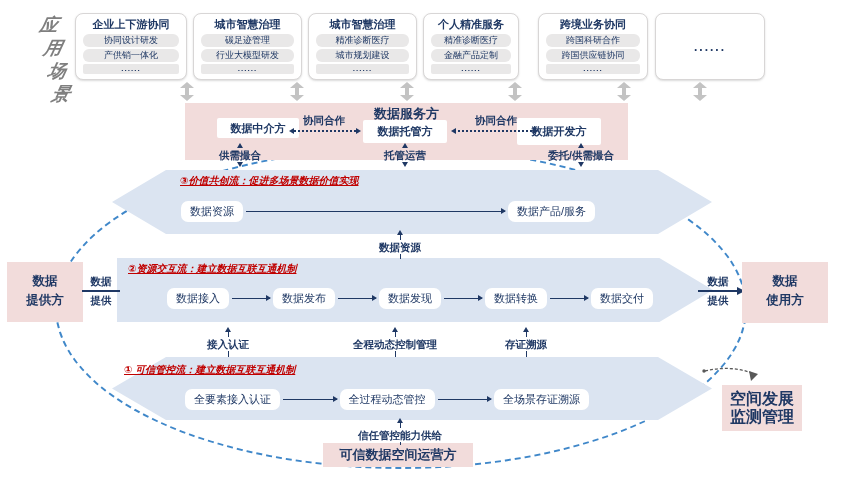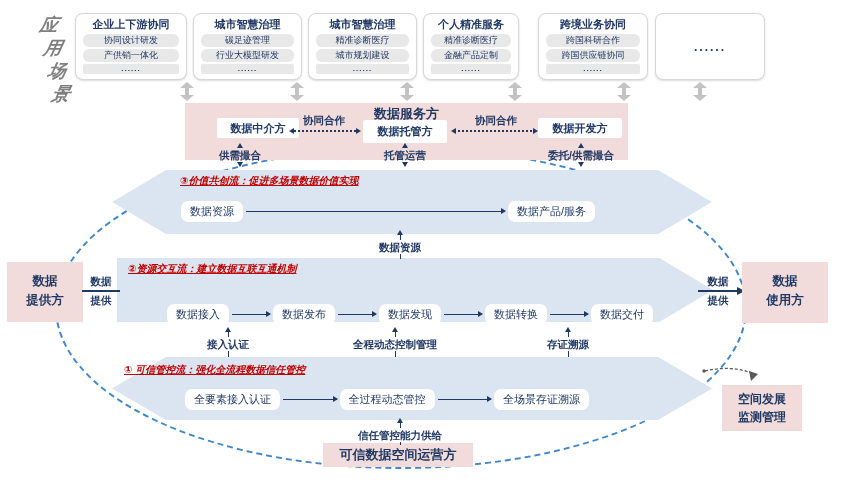--- a/index.html
+++ b/index.html
@@ -154,21 +154,21 @@
   <div class="gray-ud" style="left:693px">
       <div class="shaft"></div>
     </div>
 
   <div class="ellipse"></div>
 
   <div class="banner">
     <div class="title">数据服务方</div>
     <div class="wbox" style="left:32px;top:15px;width:82px;height:20px">数据中介方</div>
     <div class="wbox" style="left:178px;top:17px;width:84px;height:23px">数据托管方</div>
-    <div class="wbox" style="left:353px;top:15px;width:84px;height:20px">数据开发方</div>
+    <div class="wbox" style="left:332px;top:15px;width:84px;height:27px">数据开发方</div>
     <div class="collab" style="left:103px;top:11px;width:72px">协同合作</div>
     <div class="collab" style="left:272px;top:11px;width:78px">协同合作</div>
     <div class="dotline" style="left:106px;top:27px;width:68px"></div>
     <div class="dotline" style="left:268px;top:27px;width:83px"></div>
   </div>
 
   <div class="sub" style="left:355px;width:100px">
     <div class="tri-up"></div>
     <div class="lbl">托管运营</div>
     <div class="tri-down"></div>
@@ -193,21 +193,21 @@
   </div>
 
   <div class="vgap" style="left:355px;top:232px;width:90px">
     <div class="up" style="height:8px"></div>
     <div class="lbl">数据资源</div>
     <div class="dash" style="height:5px"></div>
   </div>
 
   <div class="band rgt" style="left:117px;top:258px;width:596px;height:64px"></div>
   <div class="flow-title" style="left:128px;top:262px">②资源交互流：建立数据互联互通机制</div>
-  <div class="frow" style="left:167px;top:304px;width:486px">
+  <div class="frow" style="left:167px;top:288px;width:486px">
     <div class="fbox">数据接入</div>
     <div class="harrow"></div>
     <div class="fbox">数据发布</div>
     <div class="harrow"></div>
     <div class="fbox">数据发现</div>
     <div class="harrow"></div>
     <div class="fbox">数据转换</div>
     <div class="harrow"></div>
     <div class="fbox">数据交付</div>
   </div>
@@ -215,28 +215,28 @@
   <div class="vgap" style="left:178px;top:329px;width:100px">
     <div class="up" style="height:8px"></div>
     <div class="lbl">接入认证</div>
     <div class="dash" style="height:6px"></div>
   </div>
   <div class="vgap" style="left:320px;top:329px;width:150px">
     <div class="up" style="height:8px"></div>
     <div class="lbl">全程动态控制管理</div>
     <div class="dash" style="height:6px"></div>
   </div>
-  <div class="vgap" style="left:518px;top:329px;width:100px">
+  <div class="vgap" style="left:476px;top:329px;width:100px">
     <div class="up" style="height:8px"></div>
     <div class="lbl">存证溯源</div>
     <div class="dash" style="height:6px"></div>
   </div>
 
   <div class="band dbl" style="left:112px;top:357px;width:600px;height:63px"></div>
-  <div class="flow-title" style="left:124px;top:363px">① 可信管控流：强化全流程数据信任管控</div>
+  <div class="flow-title" style="left:124px;top:363px">① 可信管控流：建立数据互联互通机制</div>
   <div class="frow" style="left:185px;top:389px;width:404px">
     <div class="fbox">全要素接入认证</div>
     <div class="harrow"></div>
     <div class="fbox">全过程动态管控</div>
     <div class="harrow"></div>
     <div class="fbox">全场景存证溯源</div>
   </div>
 
   <div class="vgap" style="left:330px;top:420px;width:140px">
     <div class="up" style="height:8px"></div>
@@ -263,18 +263,18 @@
   <div class="pinkbox" style="left:742px;top:262px;width:86px;height:61px;font-size:12.5px;padding-top:10px;line-height:19px">
     <span class="ln">数据</span>
     <span class="ln">使用方</span>
   </div>
 
   <svg class="abs" style="left:700px;top:362px" width="66" height="26">
     <circle cx="4" cy="9" r="1.7" fill="#595959"></circle>
     <path d="M5 9 Q 30 3 52 11" stroke="#595959" stroke-width="1.3" stroke-dasharray="3 2" fill="none"></path>
     <path d="M49 9 L58 12 L51 19 Z" fill="#595959"></path>
   </svg>
-  <div class="pinkbox" style="left:722px;top:385px;width:80px;height:46px;font-size:12px;padding-top:5px;line-height:18px">
+  <div class="pinkbox" style="left:722px;top:385px;width:80px;height:46px;font-size:16px;padding-top:5px;line-height:18px">
     <span class="ln">空间发展</span>
     <span class="ln">监测管理</span>
   </div>
 
 </div>
 
 </body></html>

